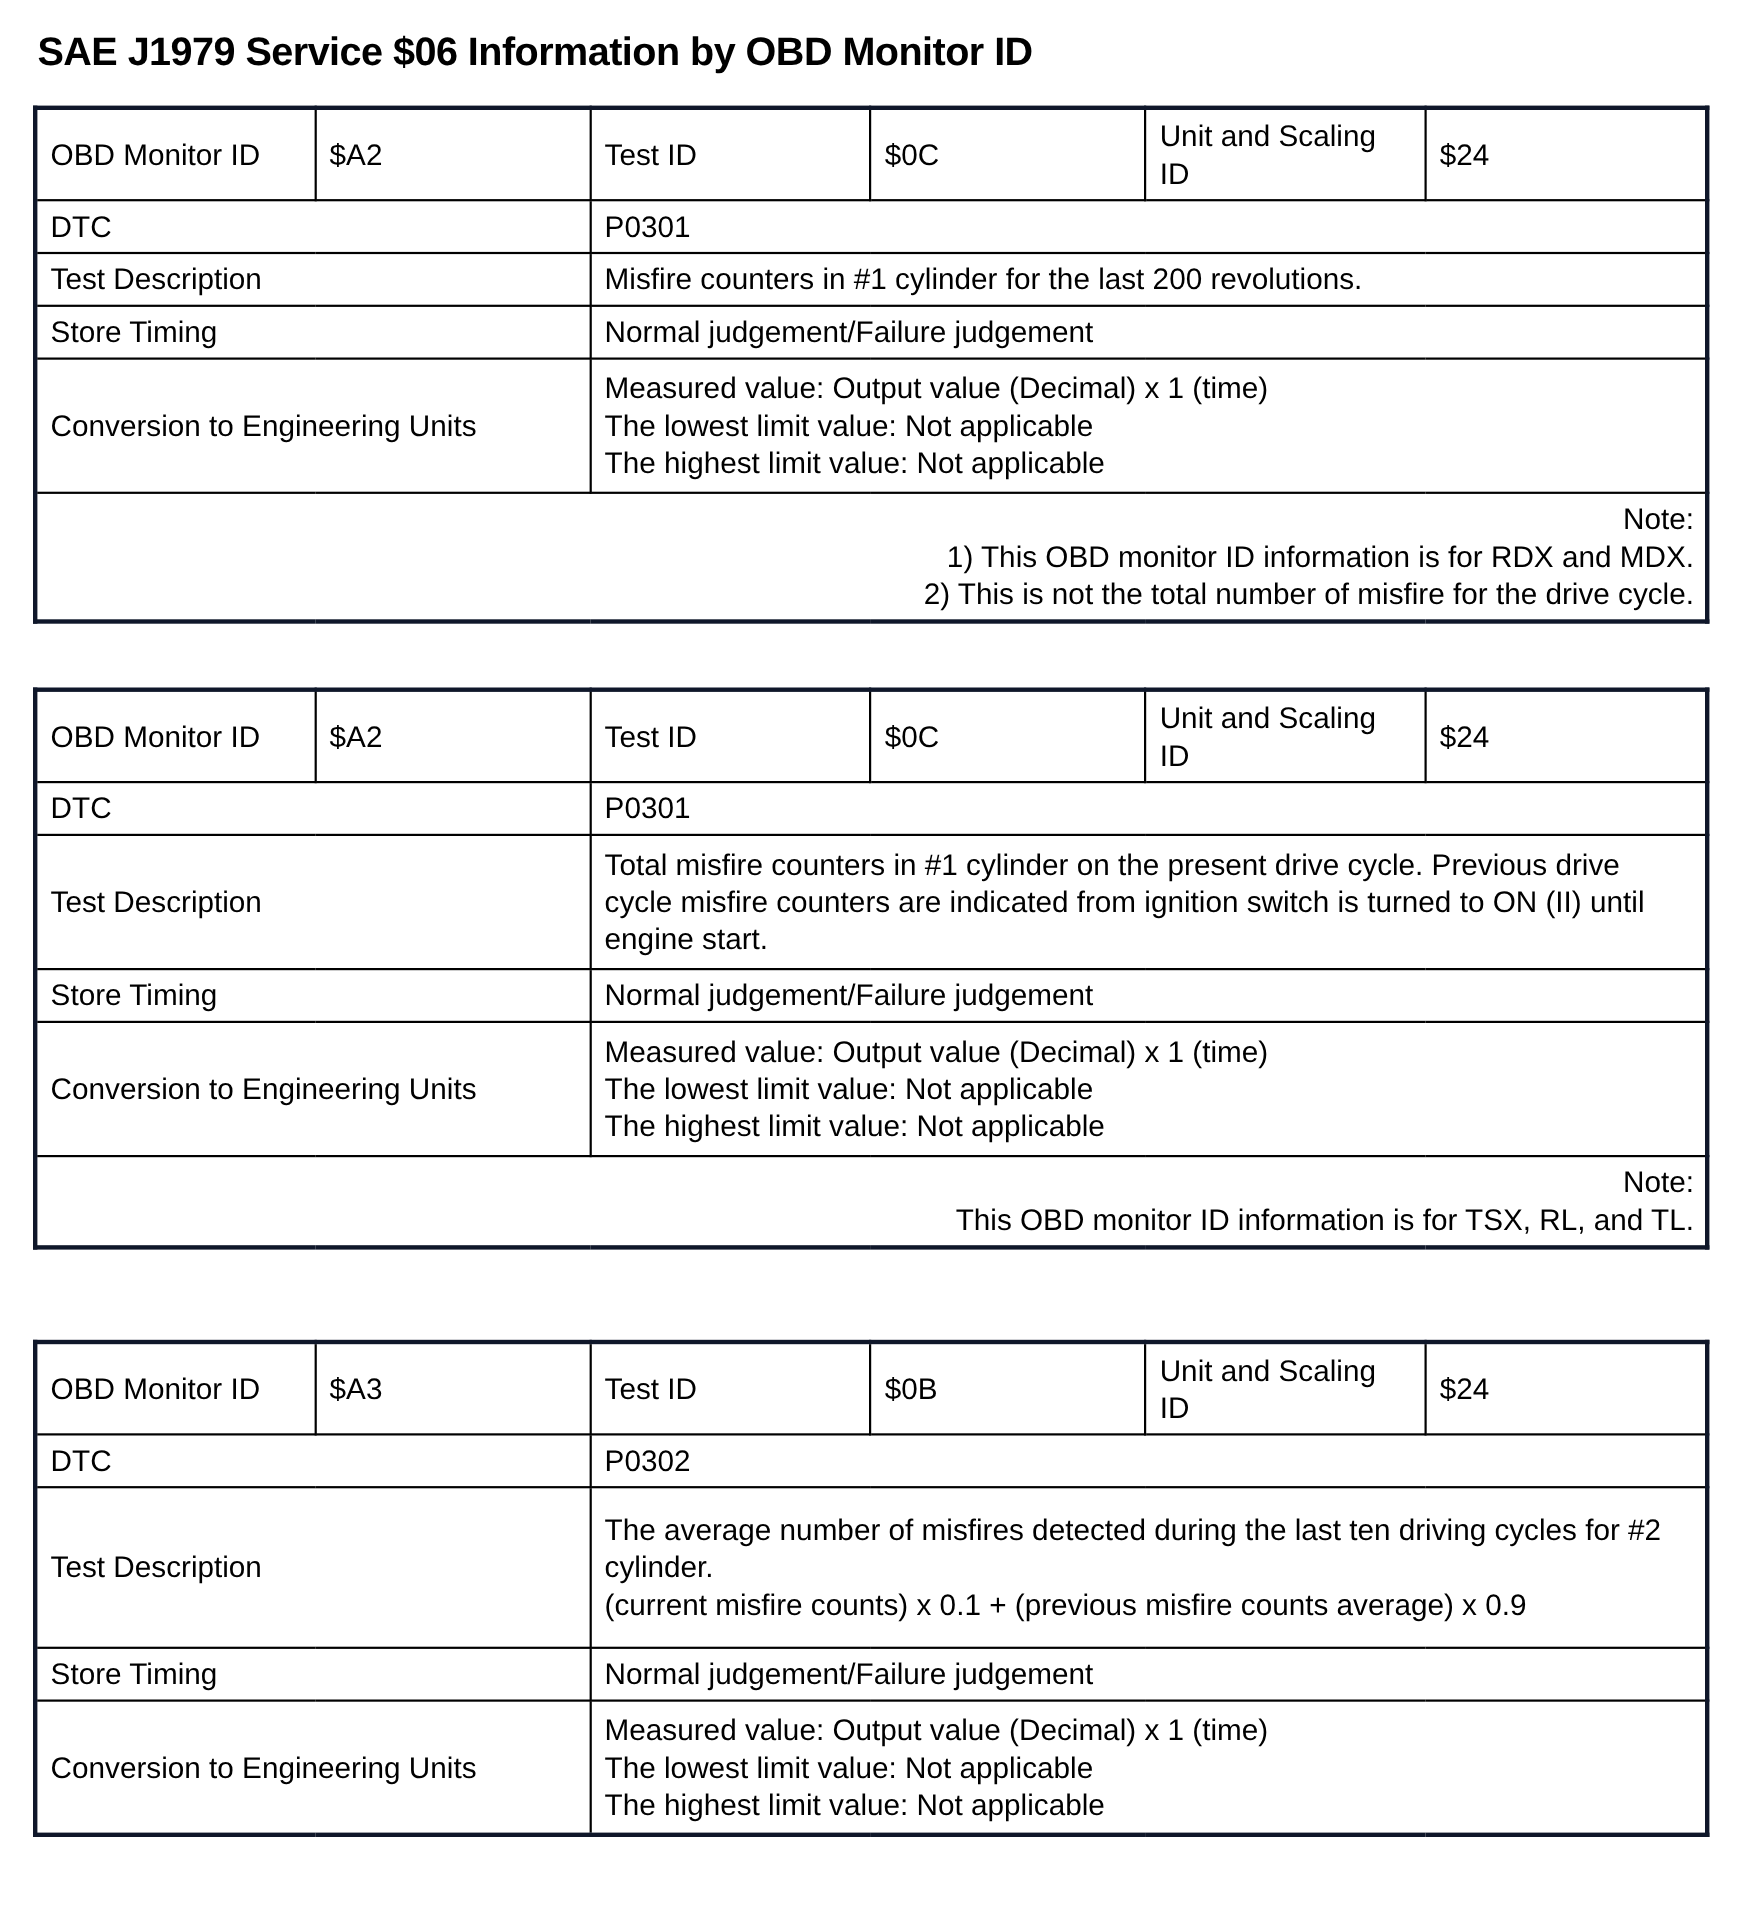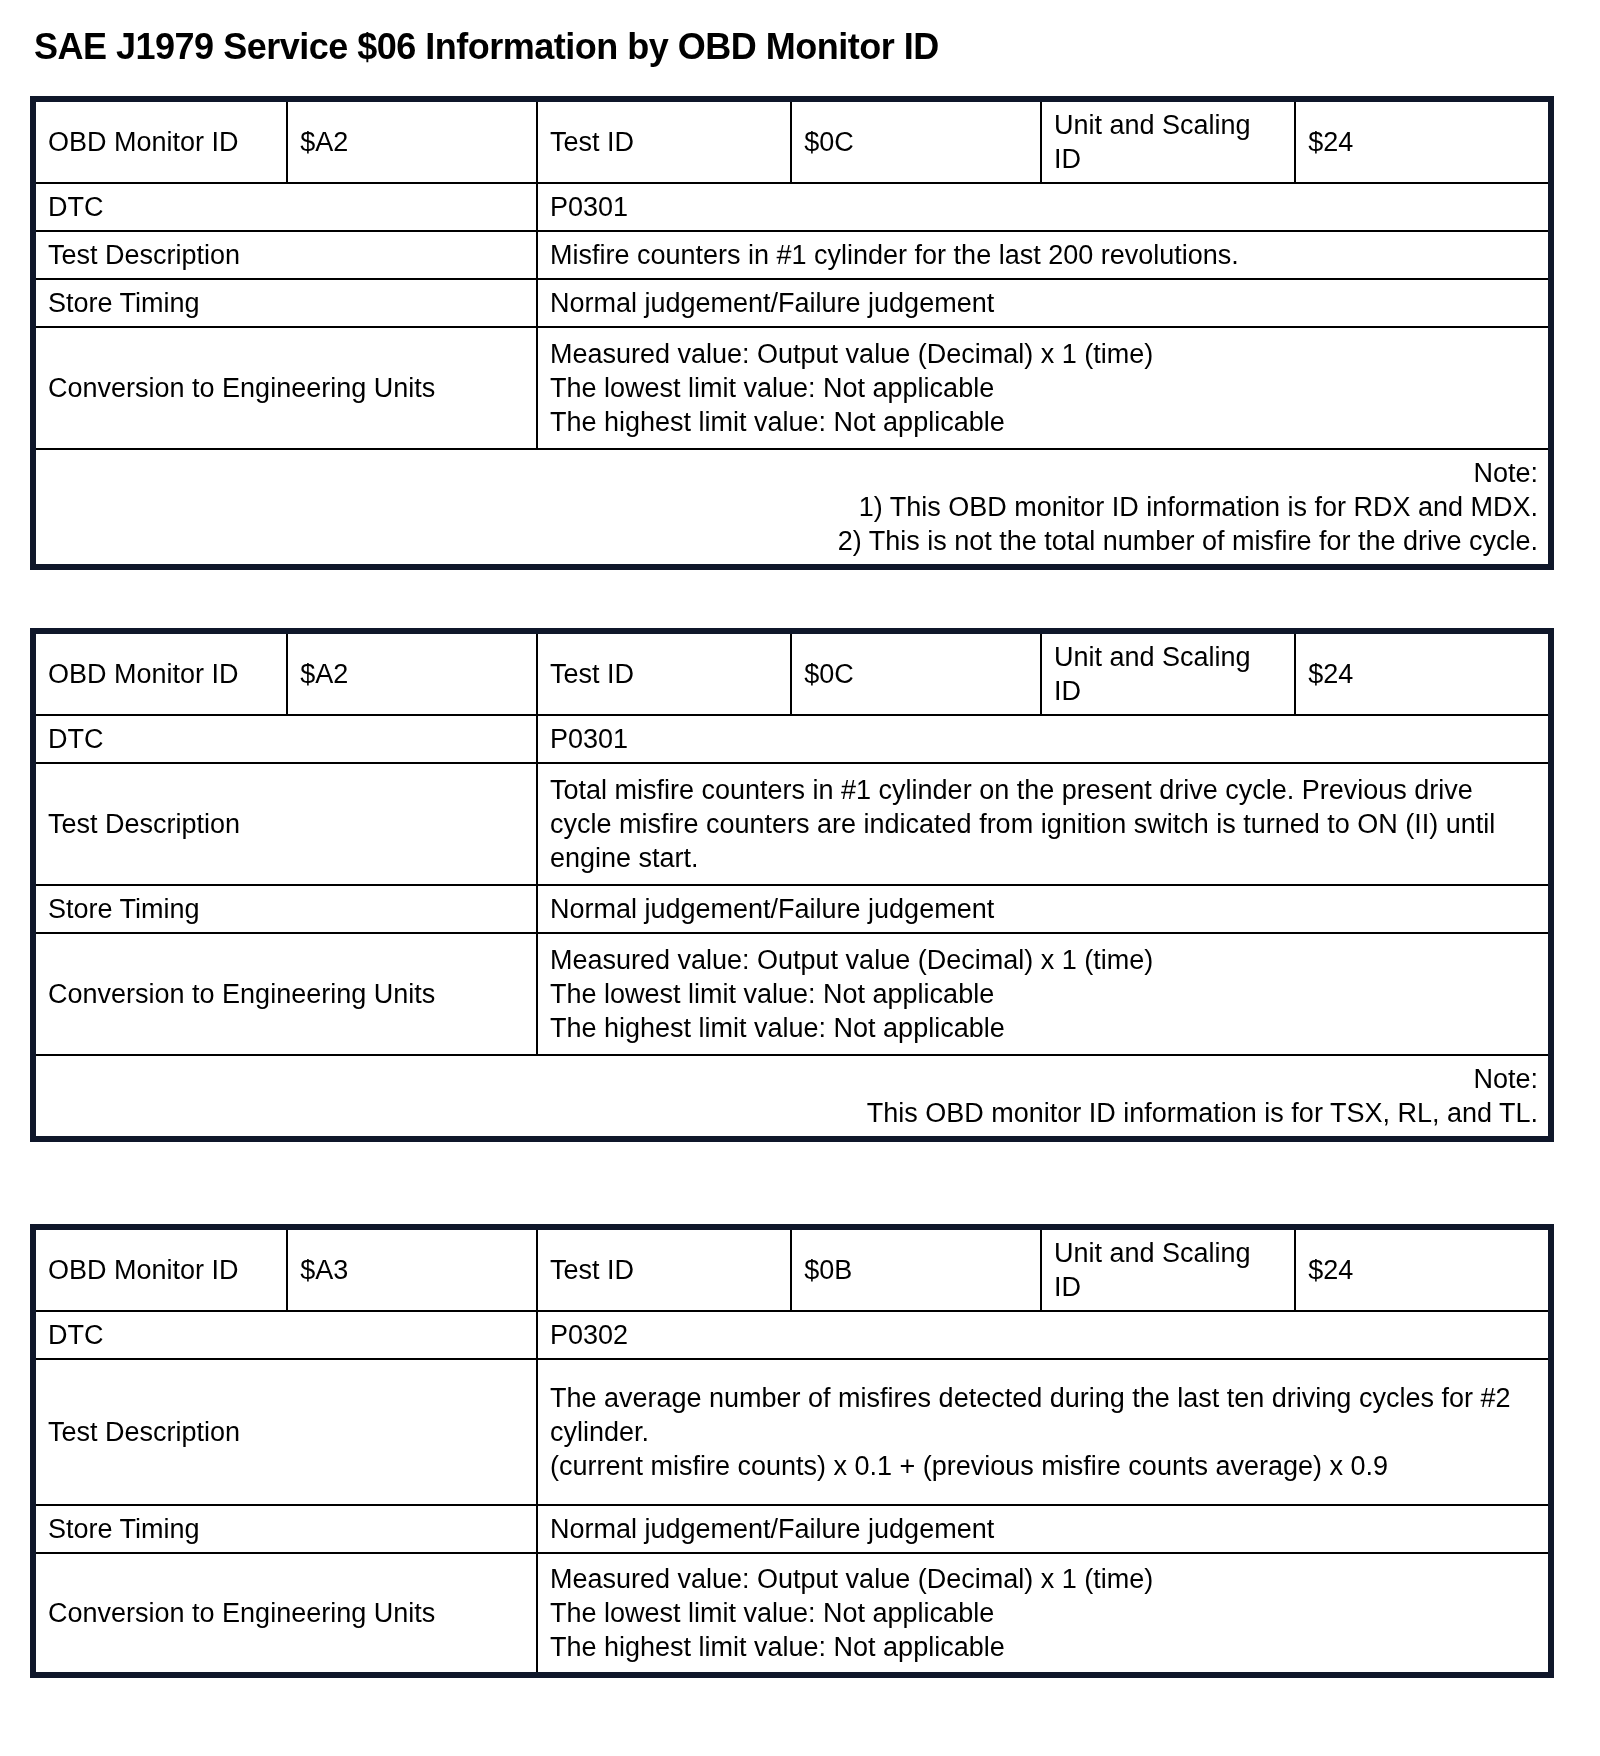--- a/index.html
+++ b/index.html
@@ -18,21 +18,21 @@
     font-size: 36px;
     font-weight: bold;
     letter-spacing: -0.5px;
     margin: 2px 0 28px 4px;
     white-space: nowrap;
   }
   table.obd-table {
     width: 1524px;
     table-layout: fixed;
     border-collapse: collapse;
-    border: 6px solid #0f172a;
+    border: 4px solid #0f172a;
     font-size: 27px;
     line-height: 34px;
   }
   .gap-md { height: 58px; }
   .gap-lg { height: 82px; }
   table.obd-table td {
     border: 2px solid #000;
     vertical-align: middle;
     padding: 6px 10px 6px 12px;
     word-wrap: break-word;

